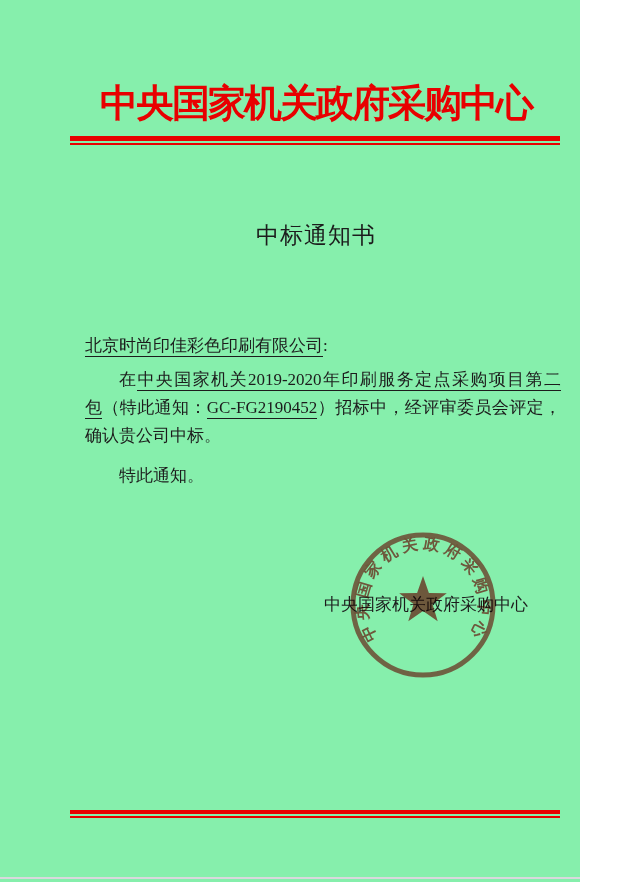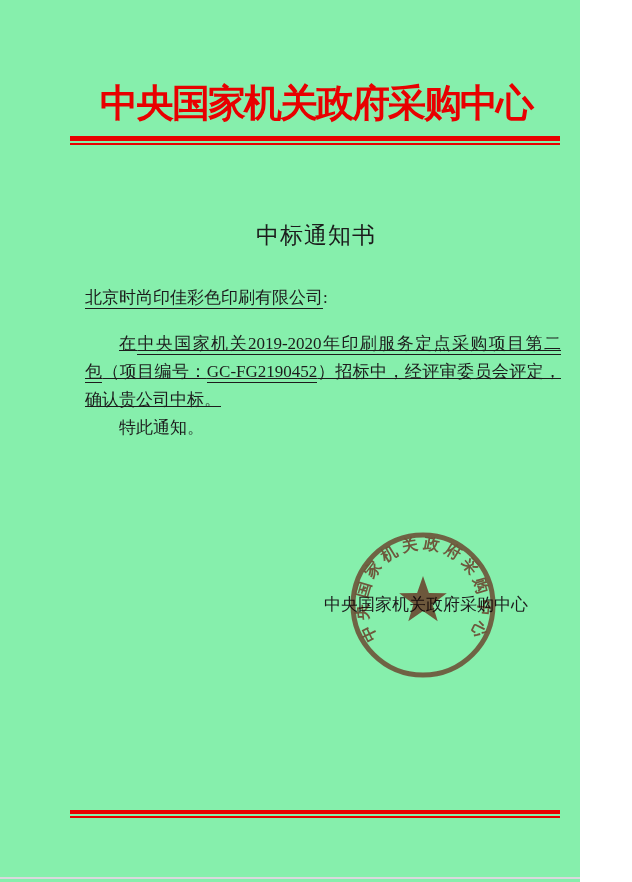--- a/index.html
+++ b/index.html
@@ -49,27 +49,27 @@
   .doc-title{
     position:absolute;top:220px;left:0;width:632px;
     text-align:center;
     font-size:23px;font-weight:normal;letter-spacing:1px;
   }
   
   .body-block{
     position:absolute;top:284px;left:85px;width:476px;
     font-size:17px;line-height:28px;
   }
-  .addressee{white-space:nowrap;}
-  .body-lines{margin-top:18px;text-decoration:underline;}
+  .addressee{white-space:nowrap;margin-top:48px;}
+  .body-lines{margin-top:6px;}
   .body-line{height:28px;white-space:nowrap;}
   .body-line.justify{text-align:justify;text-align-last:justify;white-space:normal;overflow:hidden;}
   .body-line.indent{text-indent:34px;}
   .u{border-bottom:1px solid var(--ink);padding-bottom:1px;}
-  .closing{margin-top:0;text-indent:34px;}
+  .closing{margin-top:12px;text-indent:34px;}
   
   .signature{
     position:absolute;top:591px;left:316px;width:220px;
     text-align:center;z-index:1;
   }
   .sig-org{font-size:17px;line-height:28px;margin-bottom:5px;white-space:nowrap;}
   .sig-date{font-size:16px;line-height:28px;white-space:nowrap;}
   
   .seal{
     position:absolute;top:525px;left:343px;width:160px;height:160px;
@@ -99,21 +99,21 @@
     <div class="thin"></div>
   </div>
 
 
   <div class="doc-title">中标通知书</div>
 
   <div class="body-block">
     <div class="addressee"><span class="u">北京时尚印佳彩色印刷有限公司</span><span>:</span></div>
     <div class="body-lines" id="body-lines">
         <div class="body-line justify indent"><span>在</span><span class="u">中央国家机关2019-2020年印刷服务定点采购项目第二</span></div>
-        <div class="body-line justify"><span class="u">包</span><span>（项目编号：</span><span class="u">GC-FG2190452</span><span>）招标中，经评审委员会评定，</span></div>
+        <div class="body-line justify"><span class="u">包</span><span>（特此通知：</span><span class="u">GC-FG2190452</span><span>）招标中，经评审委员会评定，</span></div>
         <div class="body-line"><span>确认贵公司中标。</span></div>
       </div>
     <div class="closing">特此通知。</div>
   </div>
 
   <div class="signature">
     <div class="sig-org">中央国家机关政府采购中心</div>
   </div>
 
   <div class="seal">

